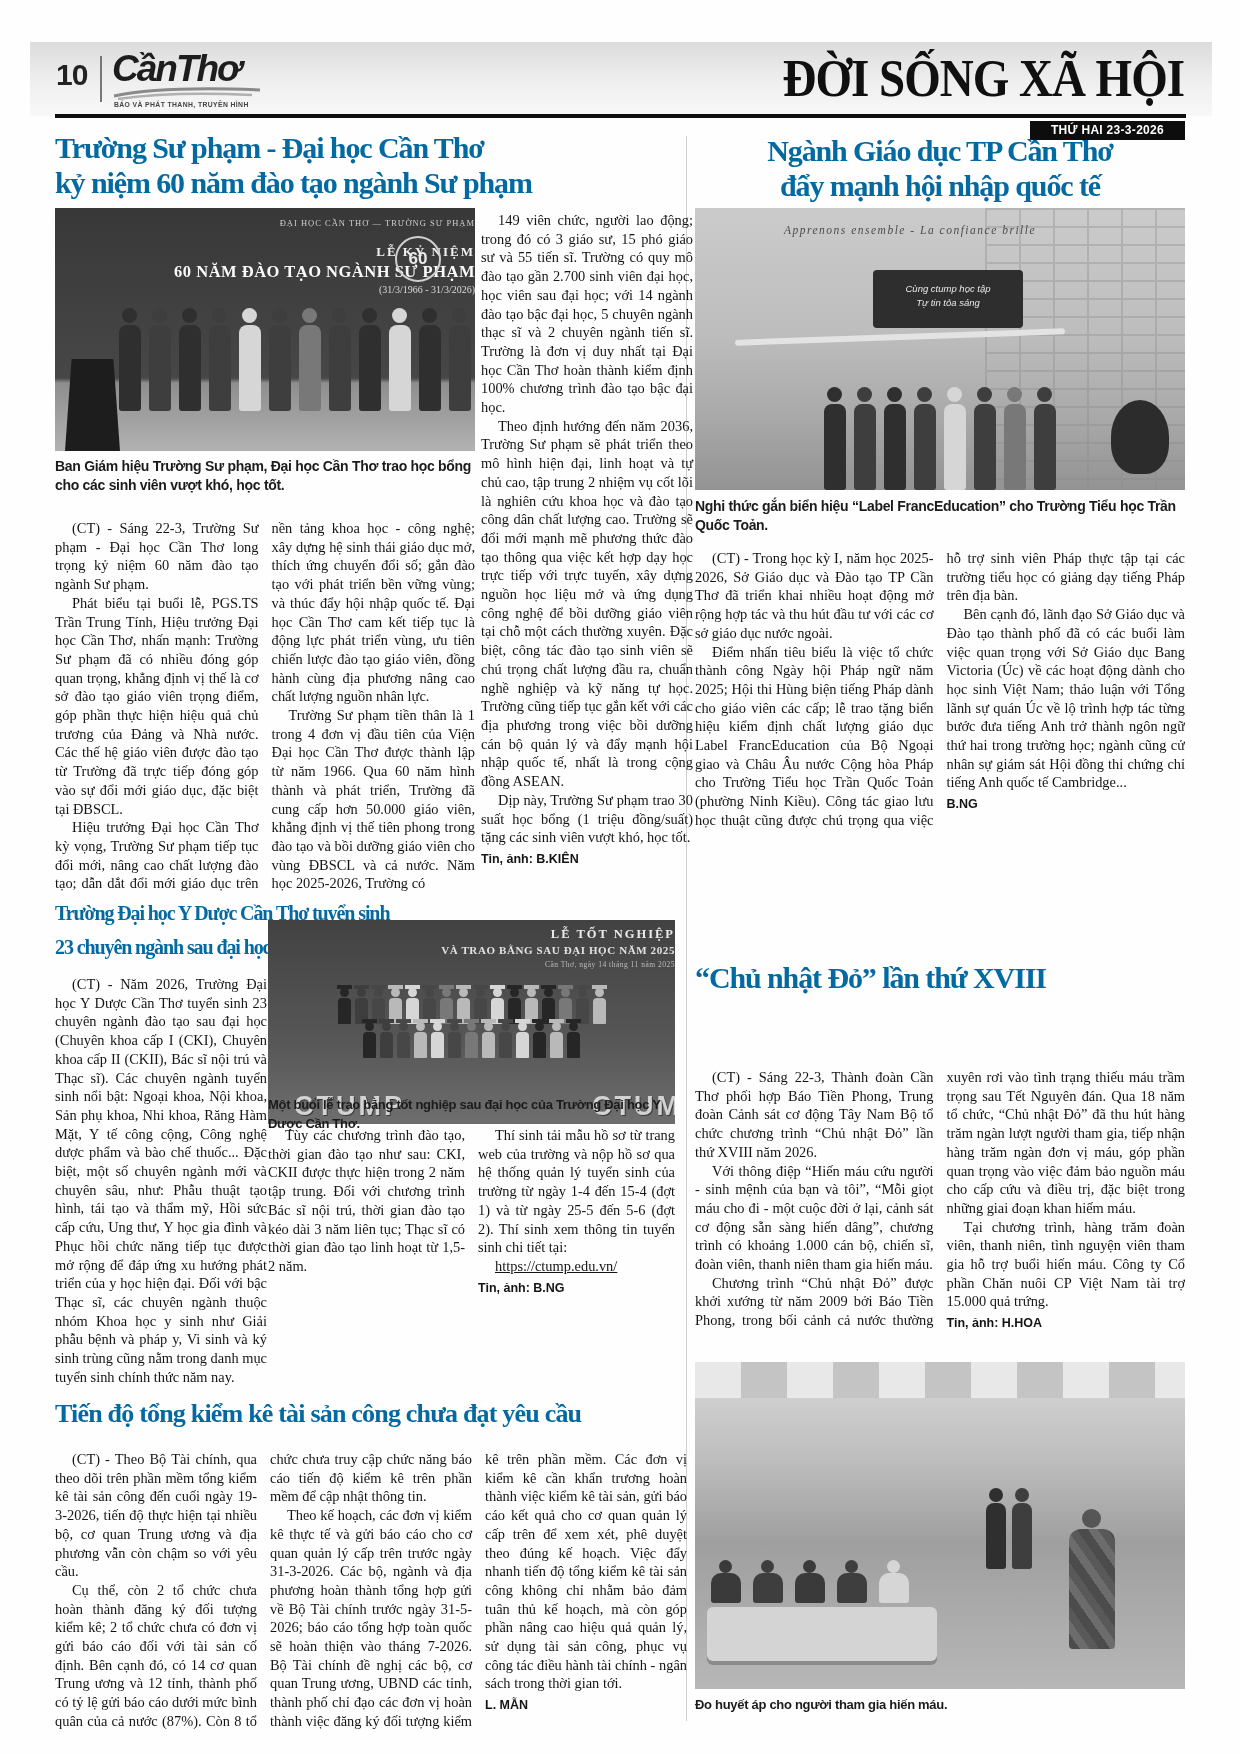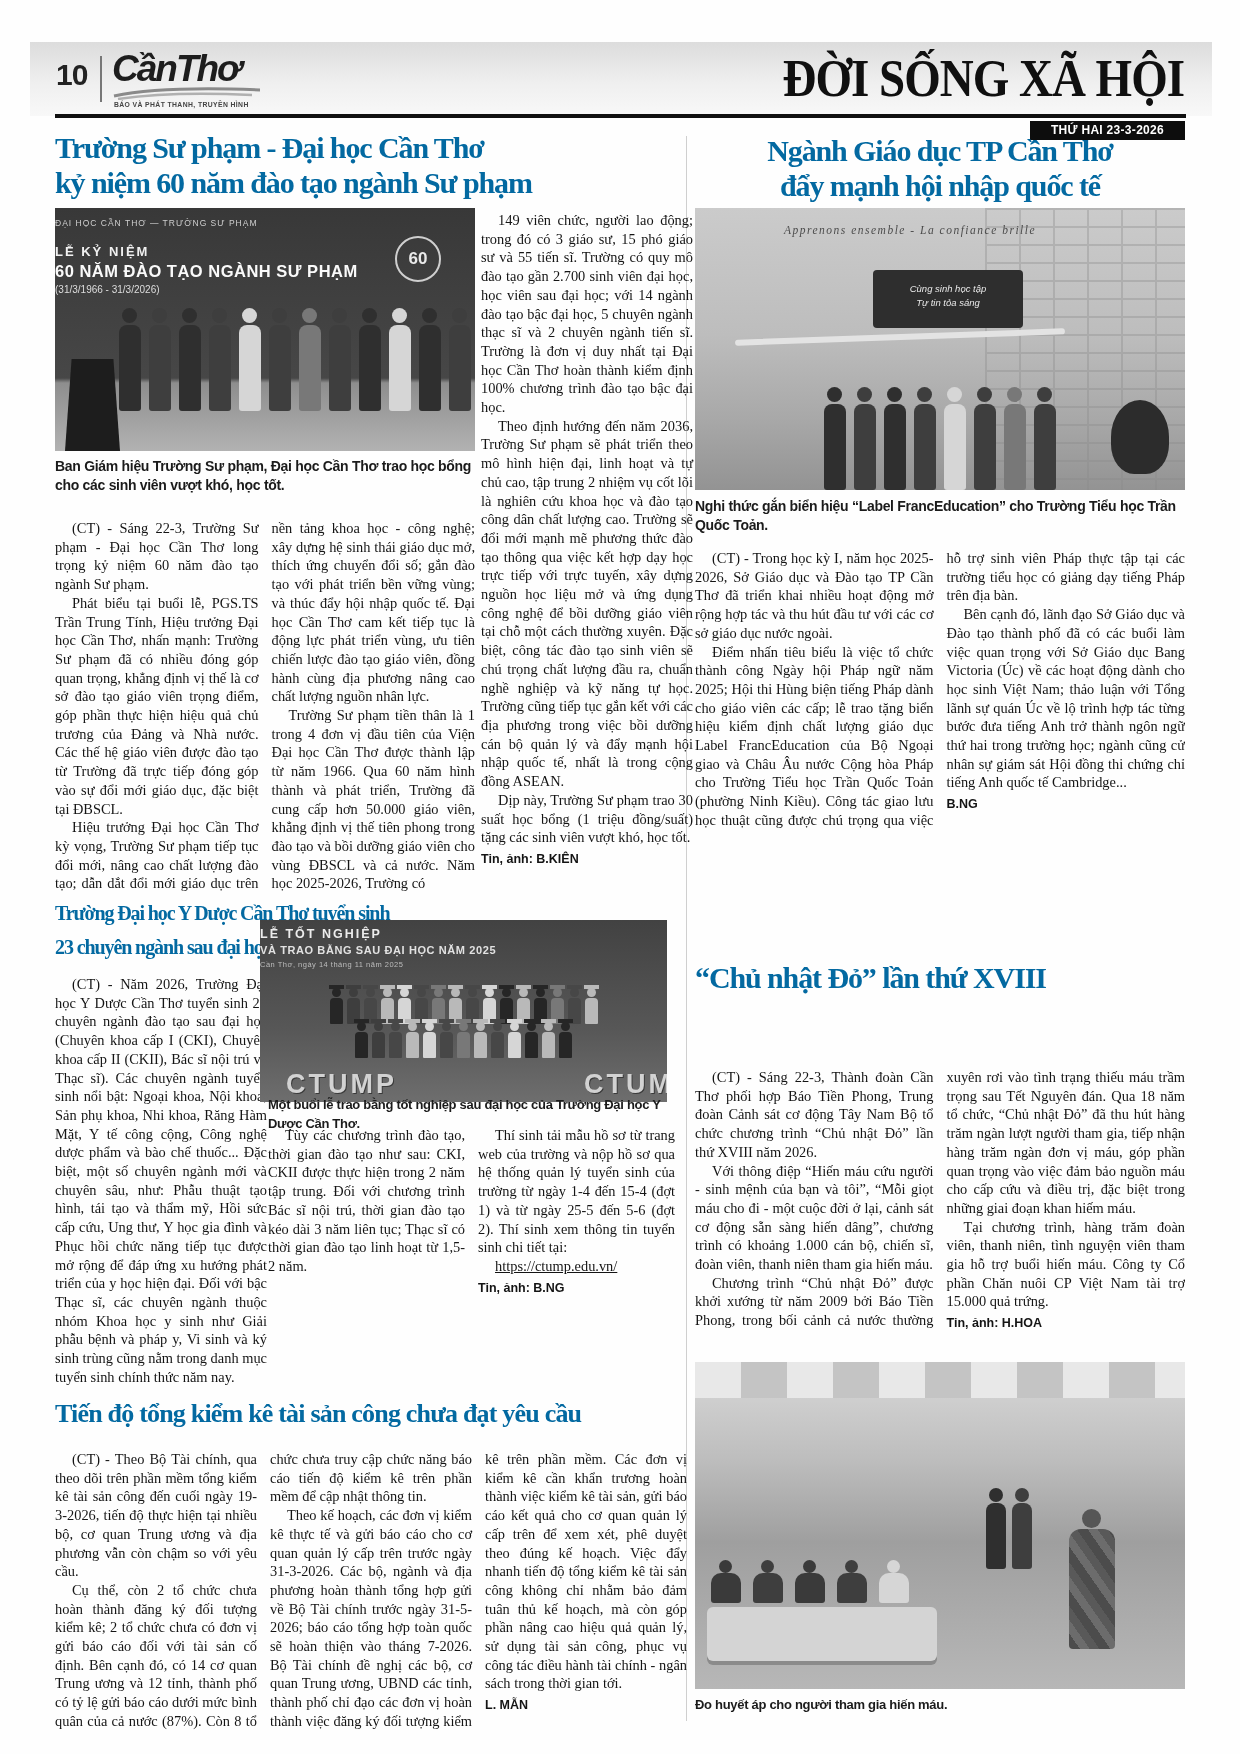--- a/index.html
+++ b/index.html
@@ -55,22 +55,22 @@
   .sit::before{content:"";position:absolute;top:-13px;left:8px;width:13px;height:13px;border-radius:50%;background:inherit;}
   .people .person:nth-child(2n){background:#3e3e3e;}
   .people .person:nth-child(5n){background:#d6d6d6;}
   .people .person:nth-child(7n){background:#787878;}
   .people .grad:nth-child(3n){background:#474747;}
   .people .grad:nth-child(4n){background:#b9b9b9;}
 
   
   #a1-photo{left:55px;top:208px;width:420px;height:243px;
             background:linear-gradient(180deg,#383838 0%,#474747 70%,#8e8e8e 72%,#b2b2b2 100%);}
-  .ph-banner{position:absolute;left:0;right:0;text-align:left;color:#f0f0f0;
-             font-family:Liberation Sans, sans-serif;}
+  .ph-banner{position:absolute;left:0;right:0;text-align:right;color:#f0f0f0;
+             font-family:Liberation Serif, serif;}
   #a1-borg{top:10px;font-size:8.5px;letter-spacing:1px;color:#cfcfcf;line-height:11px;}
   #a1-b1{top:36px;font-size:13px;font-weight:700;letter-spacing:2px;}
   #a1-b2{top:54px;font-size:16.5px;font-weight:700;letter-spacing:.5px;color:#fafafa;}
   #a1-b3{top:76px;font-size:10px;color:#dddddd;}
   #a1-logo60{position:absolute;right:34px;top:28px;width:42px;height:42px;border:2px solid #cfcfcf;
              border-radius:50%;color:#eaeaea;font-family:"Liberation Sans",sans-serif;font-weight:700;
              font-size:17px;text-align:center;line-height:42px;}
   #a1-podium{position:absolute;left:10px;bottom:0;width:55px;height:92px;background:#1d1d1d;
              clip-path:polygon(12% 0,88% 0,100% 100%,0 100%);}
 
@@ -85,21 +85,21 @@
             letter-spacing:1.5px;color:#4c4c4c;}
   #a2-plaque{position:absolute;left:178px;top:62px;width:150px;height:58px;background:#2e2e2e;
              border-radius:4px;color:#e8e8e8;text-align:center;font-family:"Liberation Sans",sans-serif;
              font-size:9.5px;font-style:italic;padding-top:12px;box-sizing:border-box;line-height:14px;}
   #a2-wreath{position:absolute;right:16px;bottom:16px;width:58px;height:74px;background:#2c2c2c;
              border-radius:50% 50% 40% 40%;}
   #a2-ribbon{position:absolute;left:40px;top:126px;width:330px;height:6px;background:#e3e3e3;
              border-radius:3px;transform:rotate(-2deg);}
 
   
-  #a3-photo{left:260px;top:920px;width:407px;height:182px;
+  #a3-photo{left:268px;top:920px;width:407px;height:204px;
             background:linear-gradient(180deg,#424242 0%,#575757 60%,#6e6e6e 100%);}
   #a3-b1{top:7px;font-size:12.5px;font-weight:700;letter-spacing:2px;color:#ececec;}
   #a3-b2{top:24px;font-size:11px;font-weight:700;letter-spacing:.6px;color:#e2e2e2;}
   #a3-b3{top:40px;font-size:7.5px;color:#bdbdbd;letter-spacing:.5px;}
   .ctump{position:absolute;bottom:2px;font-family:"Liberation Sans",sans-serif;font-weight:700;
          font-size:27px;letter-spacing:3px;color:#d2d2d2;text-shadow:1px 1px 0 #3a3a3a;}
   #a3-ct1{left:26px;}
   #a3-ct2{right:-28px;}
 
   
@@ -181,21 +181,21 @@
 
   <div id="a2-title" class="hl">
     <div>Ngành Giáo dục TP Cần Thơ</div>
     <div>đẩy mạnh hội nhập quốc tế</div>
   </div>
 
   <div id="a2-photo" class="photo">
     <div id="a2-brick"></div>
     <div id="a2-motto">Apprenons ensemble - La confiance brille</div>
     <div id="a2-plaque">
-      <div>Cùng sinh học tập</div>
+      <div>Cùng ctump học tập</div>
       <div>Tự tin tỏa sáng</div>
     </div>
     <div id="a2-ribbon"></div>
     <div class="people" style="left:0;right:0;bottom:0;"><span class="person p-lg"></span><span class="person p-lg"></span><span class="person p-lg"></span><span class="person p-lg"></span><span class="person p-lg"></span><span class="person p-lg"></span><span class="person p-lg"></span><span class="person p-lg"></span></div>
     <div id="a2-wreath"></div>
   </div>
 
   <div id="a2-cap" class="caption">Nghi thức gắn biển hiệu “Label FrancEducation” cho Trường Tiểu học Trần Quốc Toản.</div>
 
   <div id="a2-body" class="body-text cols2">

